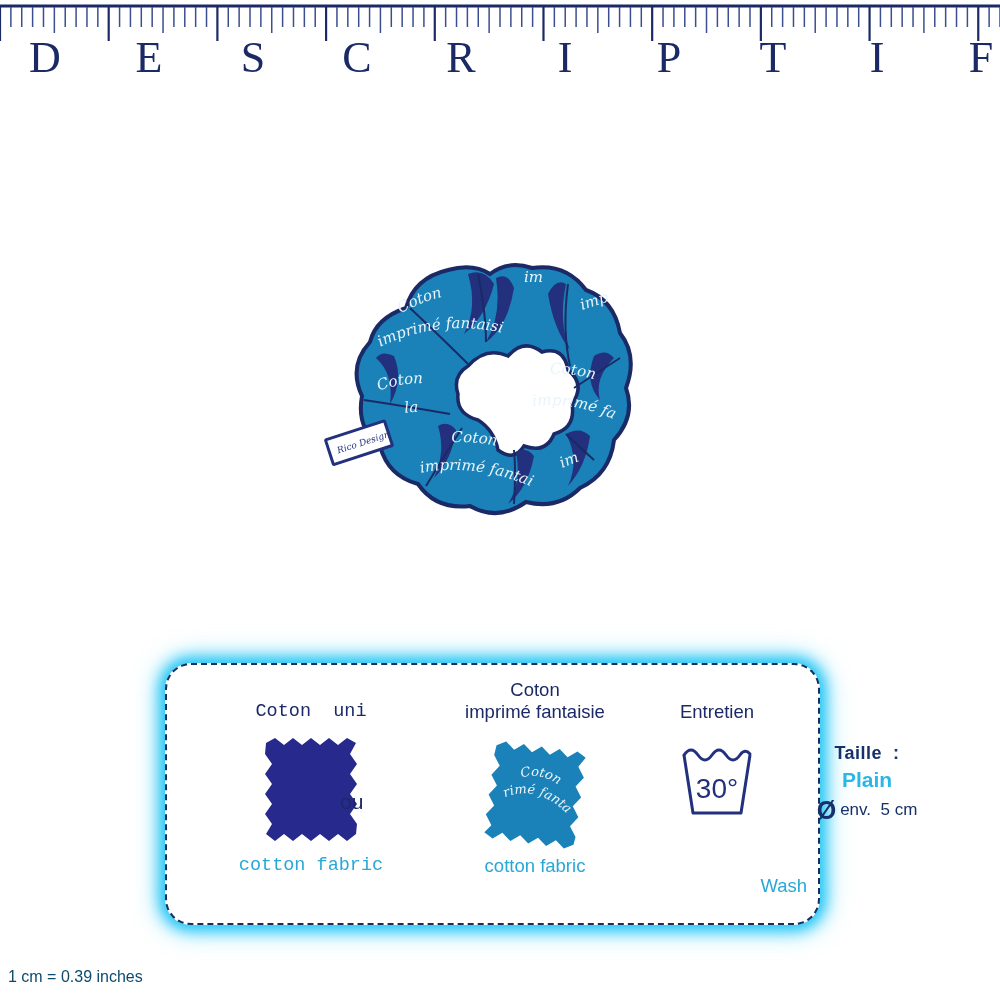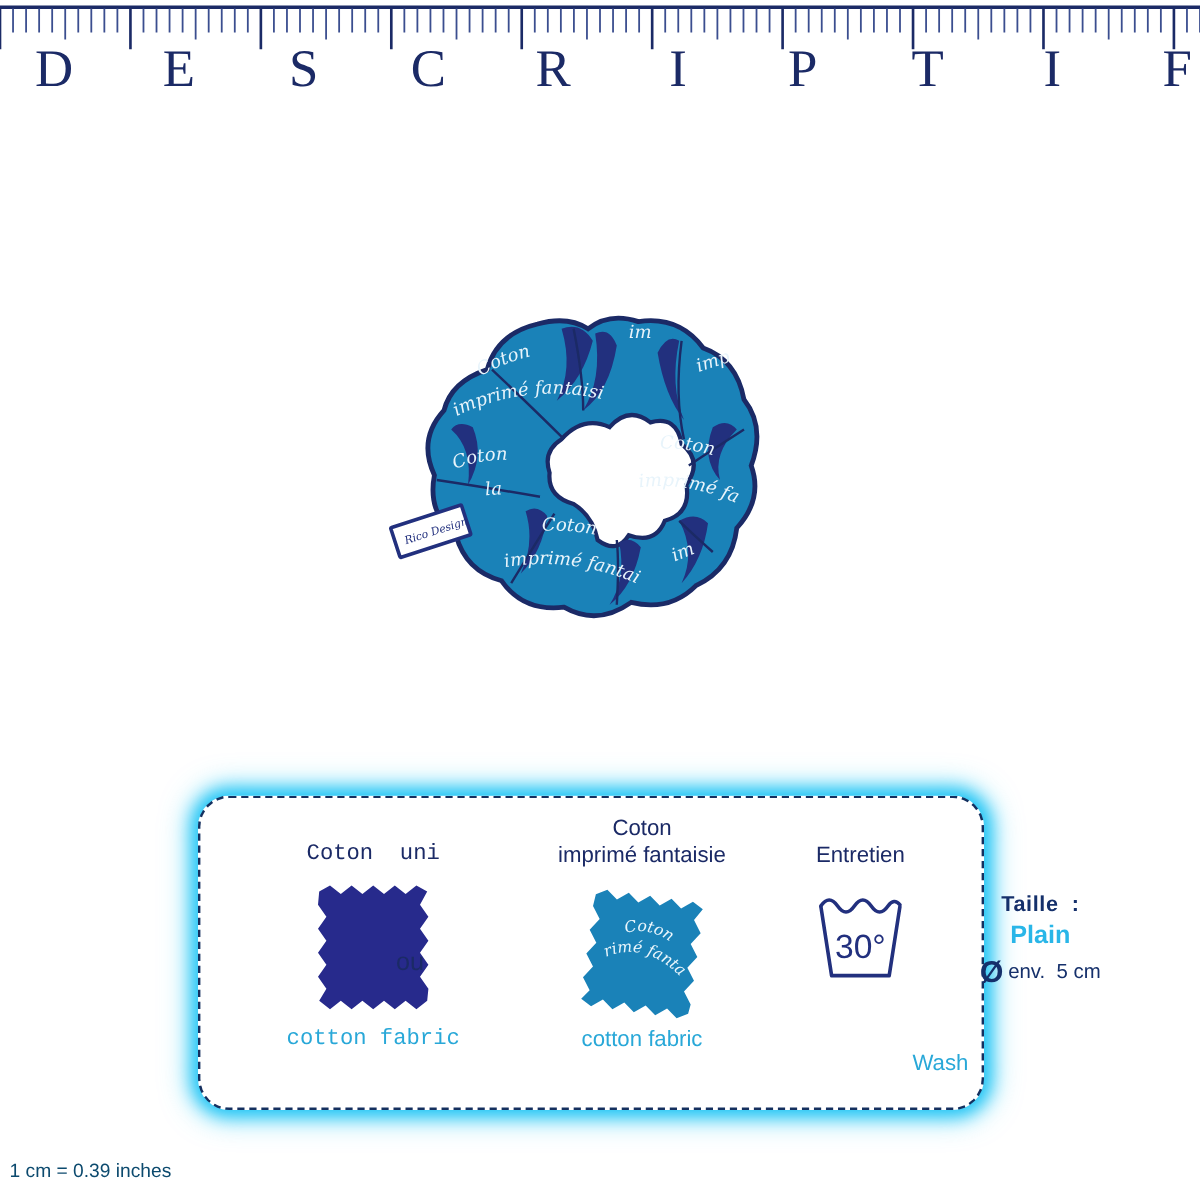--- a/index.html
+++ b/index.html
@@ -88,21 +88,21 @@
 
   .swatch-wrap {
     position: relative;
     height: 118px;
     margin-top: 14px;
   }
   .swatch-svg { position: absolute; left: 50%; transform: translateX(-50%); }
 
   #ou-text {
     position: absolute;
-    left: 330px; top: 790px;
+    left: 340px; top: 790px;
     font-size: 21px;
     color: #1b2a66;
     text-align: right;
   }
 
   
   .size-fr {
     color: #15306b;
     font-size: 18px;
     font-weight: bold;

